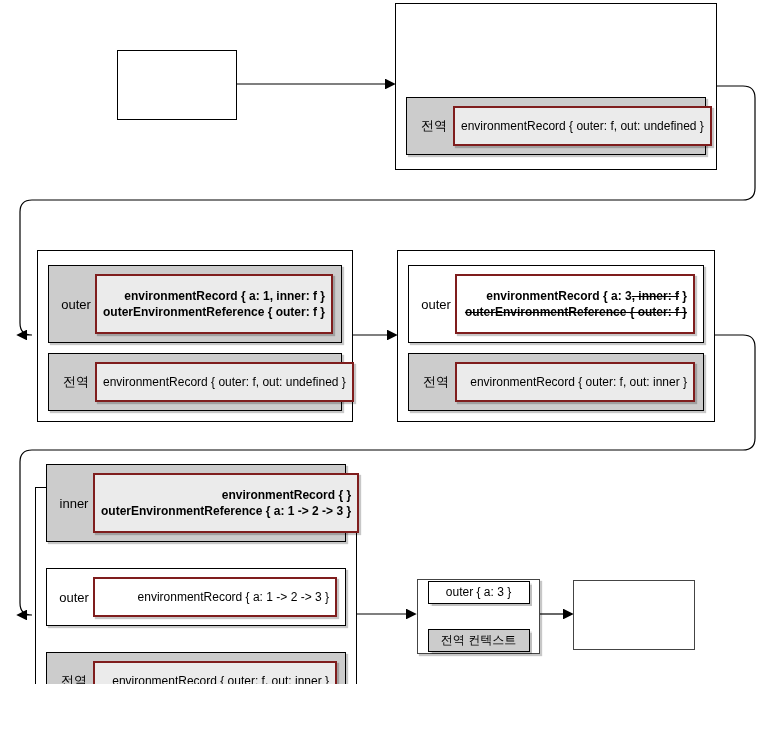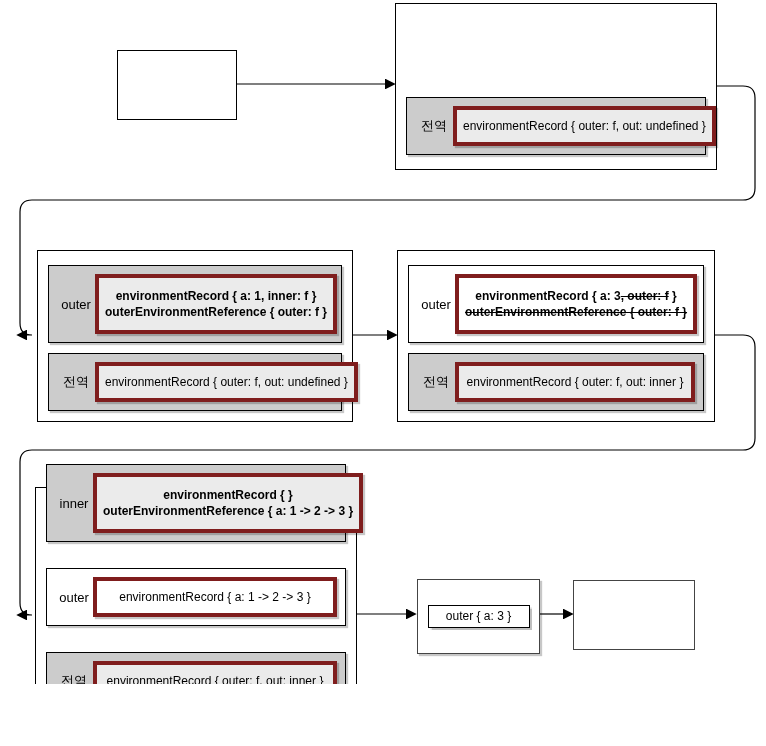--- a/index.html
+++ b/index.html
@@ -36,27 +36,27 @@
   .section.white{background:#ffffff;}
   .section-label{
     width:38px;
     flex-shrink:0;
     text-align:center;
     font-size:13px;
   }
   .record{
     flex:1;
     background:#ebebeb;
-    border:4px solid #7f1d1d;
+    border:2px solid #7f1d1d;
     box-sizing:border-box;
     min-height:40px;
     display:flex;
     flex-direction:column;
     justify-content:center;
-    align-items:center;
+    align-items:flex-end;
     text-align:center;
     padding:4px 6px;
     box-shadow:2px 2px 1px rgba(0,0,0,0.22);
   }
   .section.white .record{background:#ffffff;}
   .section.two .record{min-height:60px;font-weight:bold;}
   .rec-line{
     font-size:12px;
     line-height:16px;
     white-space:nowrap;
@@ -129,21 +129,21 @@
       <div class="record">
         <div class="rec-line">environmentRecord { outer: f, out: undefined }</div>
       </div>
     </div>
   </div>
 
   <div class="box ctx" style="left:397px;top:250px;width:318px;height:172px;">
     <div class="section two white">
       <span class="section-label">outer</span>
       <div class="record">
-        <div class="rec-line"><span>environmentRecord { a: 3</span><span class="struck">, outer: f</span><span> }</span></div>
+        <div class="rec-line"><span>environmentRecord { a: 3</span><span class="struck">, inner: f</span><span> }</span></div>
         <div class="rec-line struck">outerEnvironmentReference { outer: f }</div>
       </div>
     </div>
     <div class="section">
       <span class="section-label">전역</span>
       <div class="record">
         <div class="rec-line">environmentRecord { outer: f, out: inner }</div>
       </div>
     </div>
   </div>
@@ -165,17 +165,18 @@
     <div class="section">
       <span class="section-label">전역</span>
       <div class="record">
         <div class="rec-line">environmentRecord { outer: f, out: inner }</div>
       </div>
     </div>
   </div>
 
   <div class="box" id="result-box" style="left:417px;top:579px;width:123px;height:75px;">
     <div class="mini">outer { a: 3 }</div>
+    <div class="mini gray">전역 컨텍스트</div>
   </div>
 
   <div class="box" style="left:573px;top:580px;width:122px;height:70px;border-color:#444;"></div>
 
 </div>
 
 </body></html>

